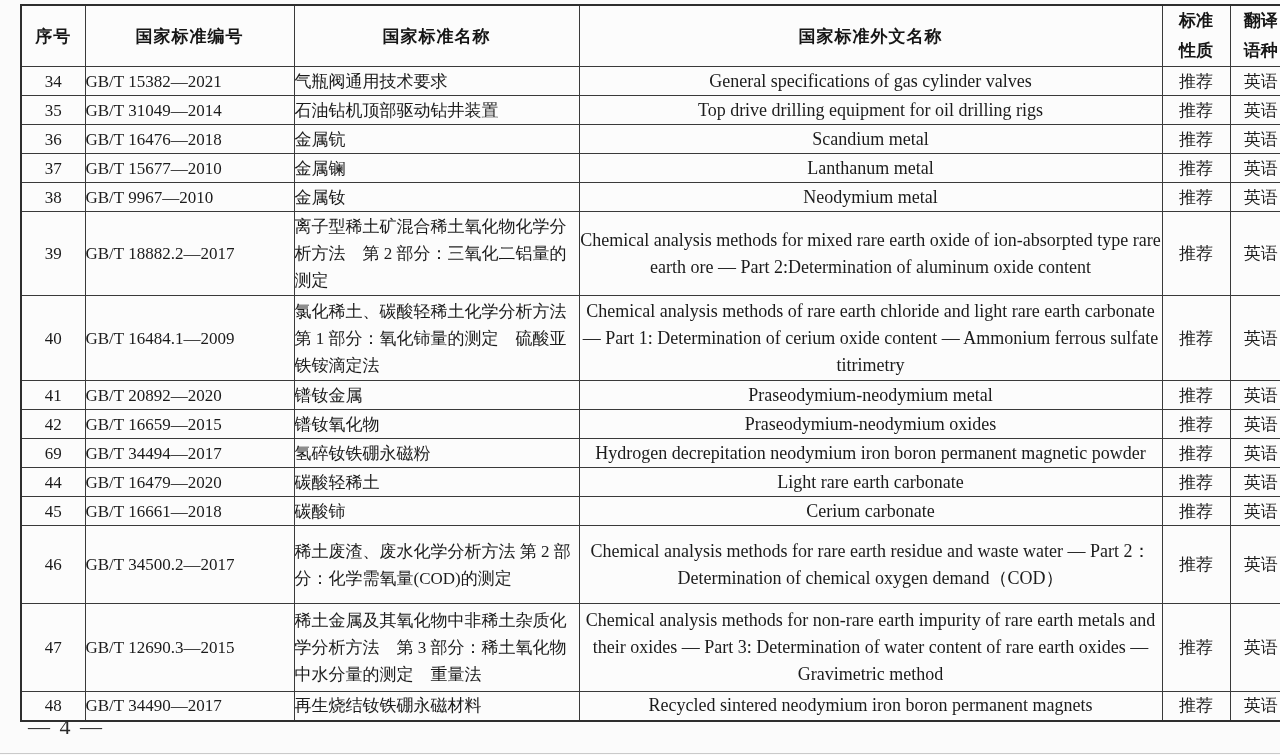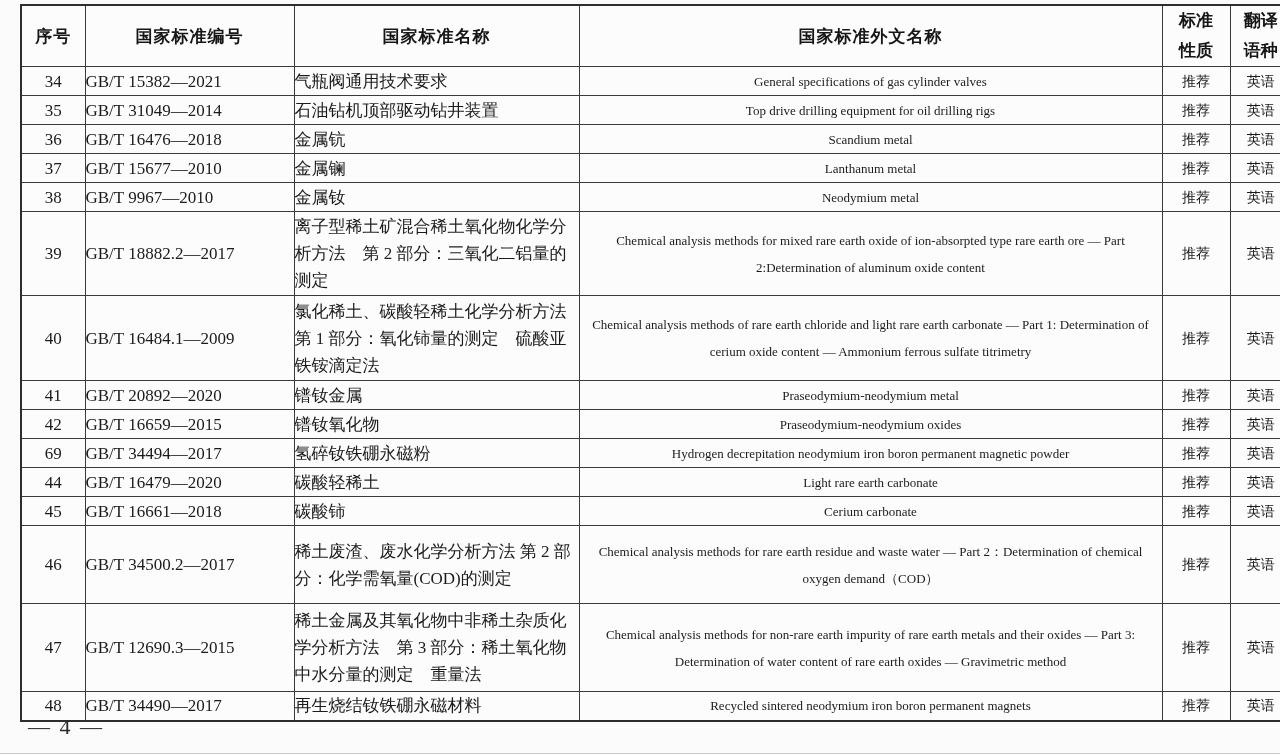--- a/index.html
+++ b/index.html
@@ -33,22 +33,22 @@
     font-size:17px;
     letter-spacing:1px;
     text-align:center;
     color:#161616;
   }
   th.hdr-2l{white-space:pre-line;line-height:30px;letter-spacing:0;}
   td{font-size:17px;line-height:27px;}
   td.c-no{text-align:center;}
   td.c-code{text-align:left;white-space:nowrap;}
   td.c-zh{text-align:left;padding:1px 6px 1px 8px;}
-  td.c-en{text-align:center;padding:1px 10px;font-size:13px;}
-  td.c-nat, td.c-lang{text-align:center;font-size:14px;}
+  td.c-en{text-align:center;padding:1px 10px;font-size:18px;}
+  td.c-nat, td.c-lang{text-align:center;font-size:17px;}
   .footer-pageno{
     position:absolute;
     left:28px;top:714px;
     font-size:22px;
     letter-spacing:2px;
     color:#2a2a2a;
     font-family:"Liberation Serif","DejaVu Serif",serif;
   }
   .page-bottom-edge{
     position:absolute;left:0;right:0;bottom:1px;

